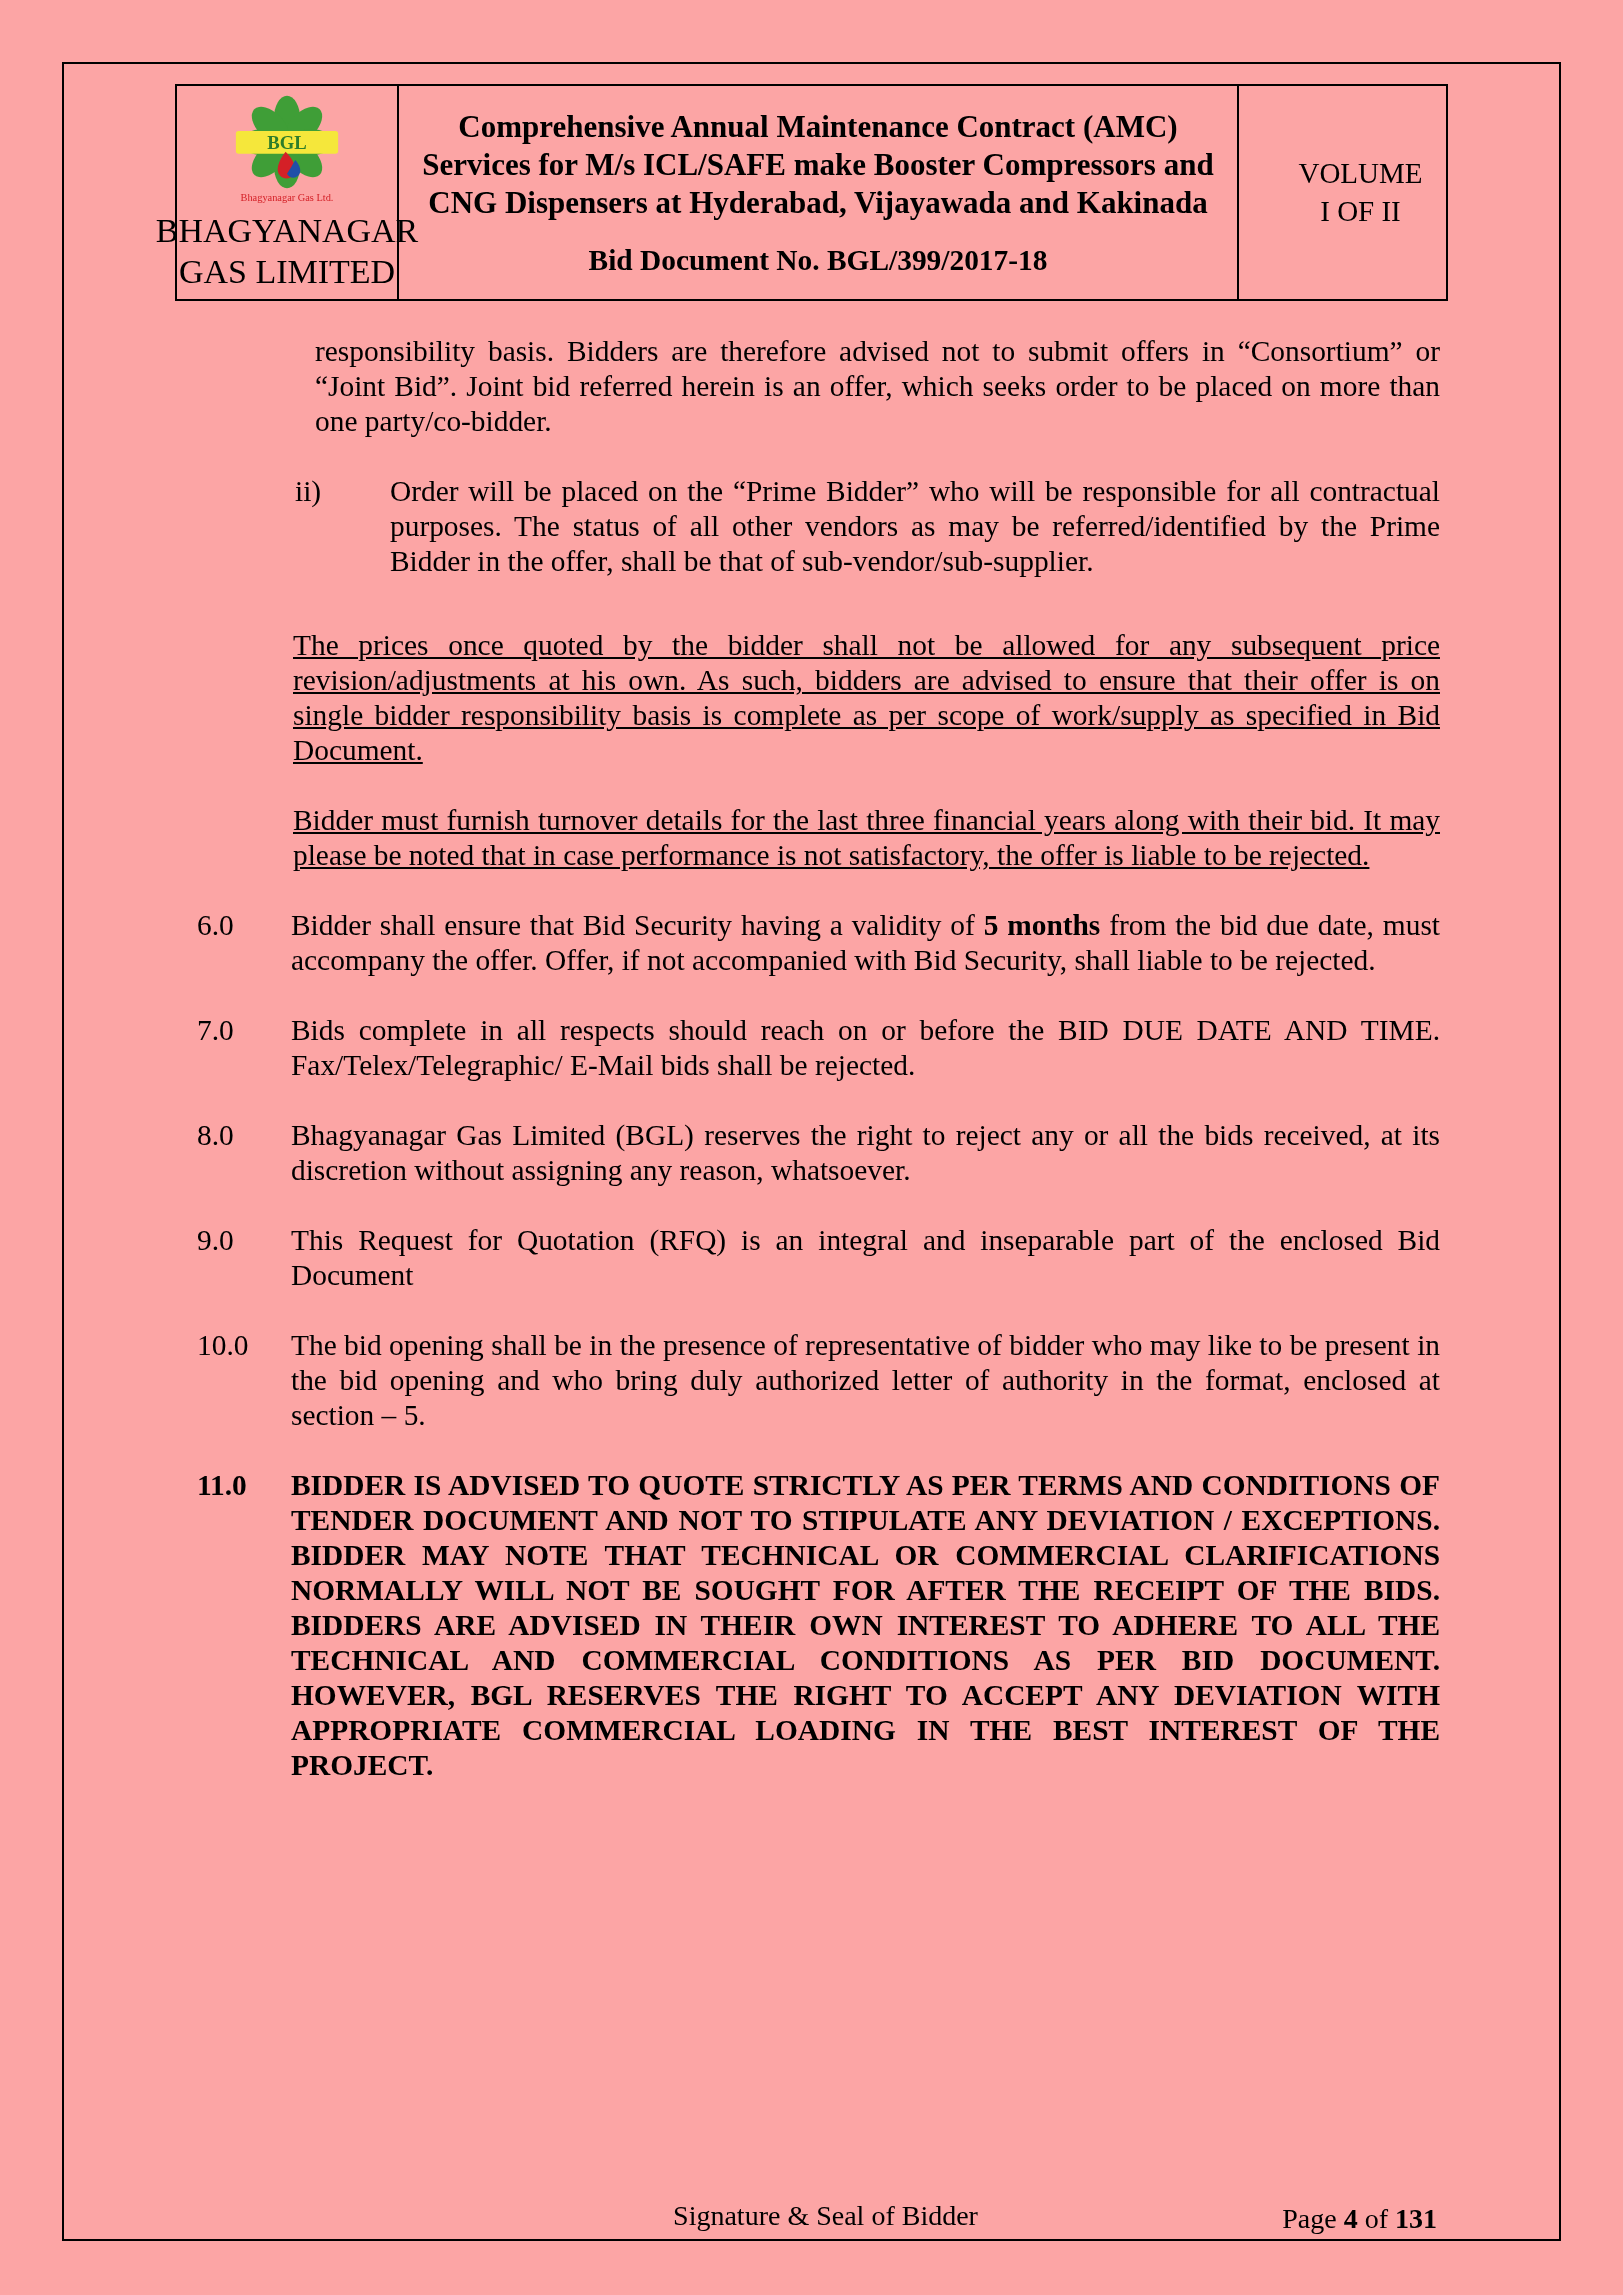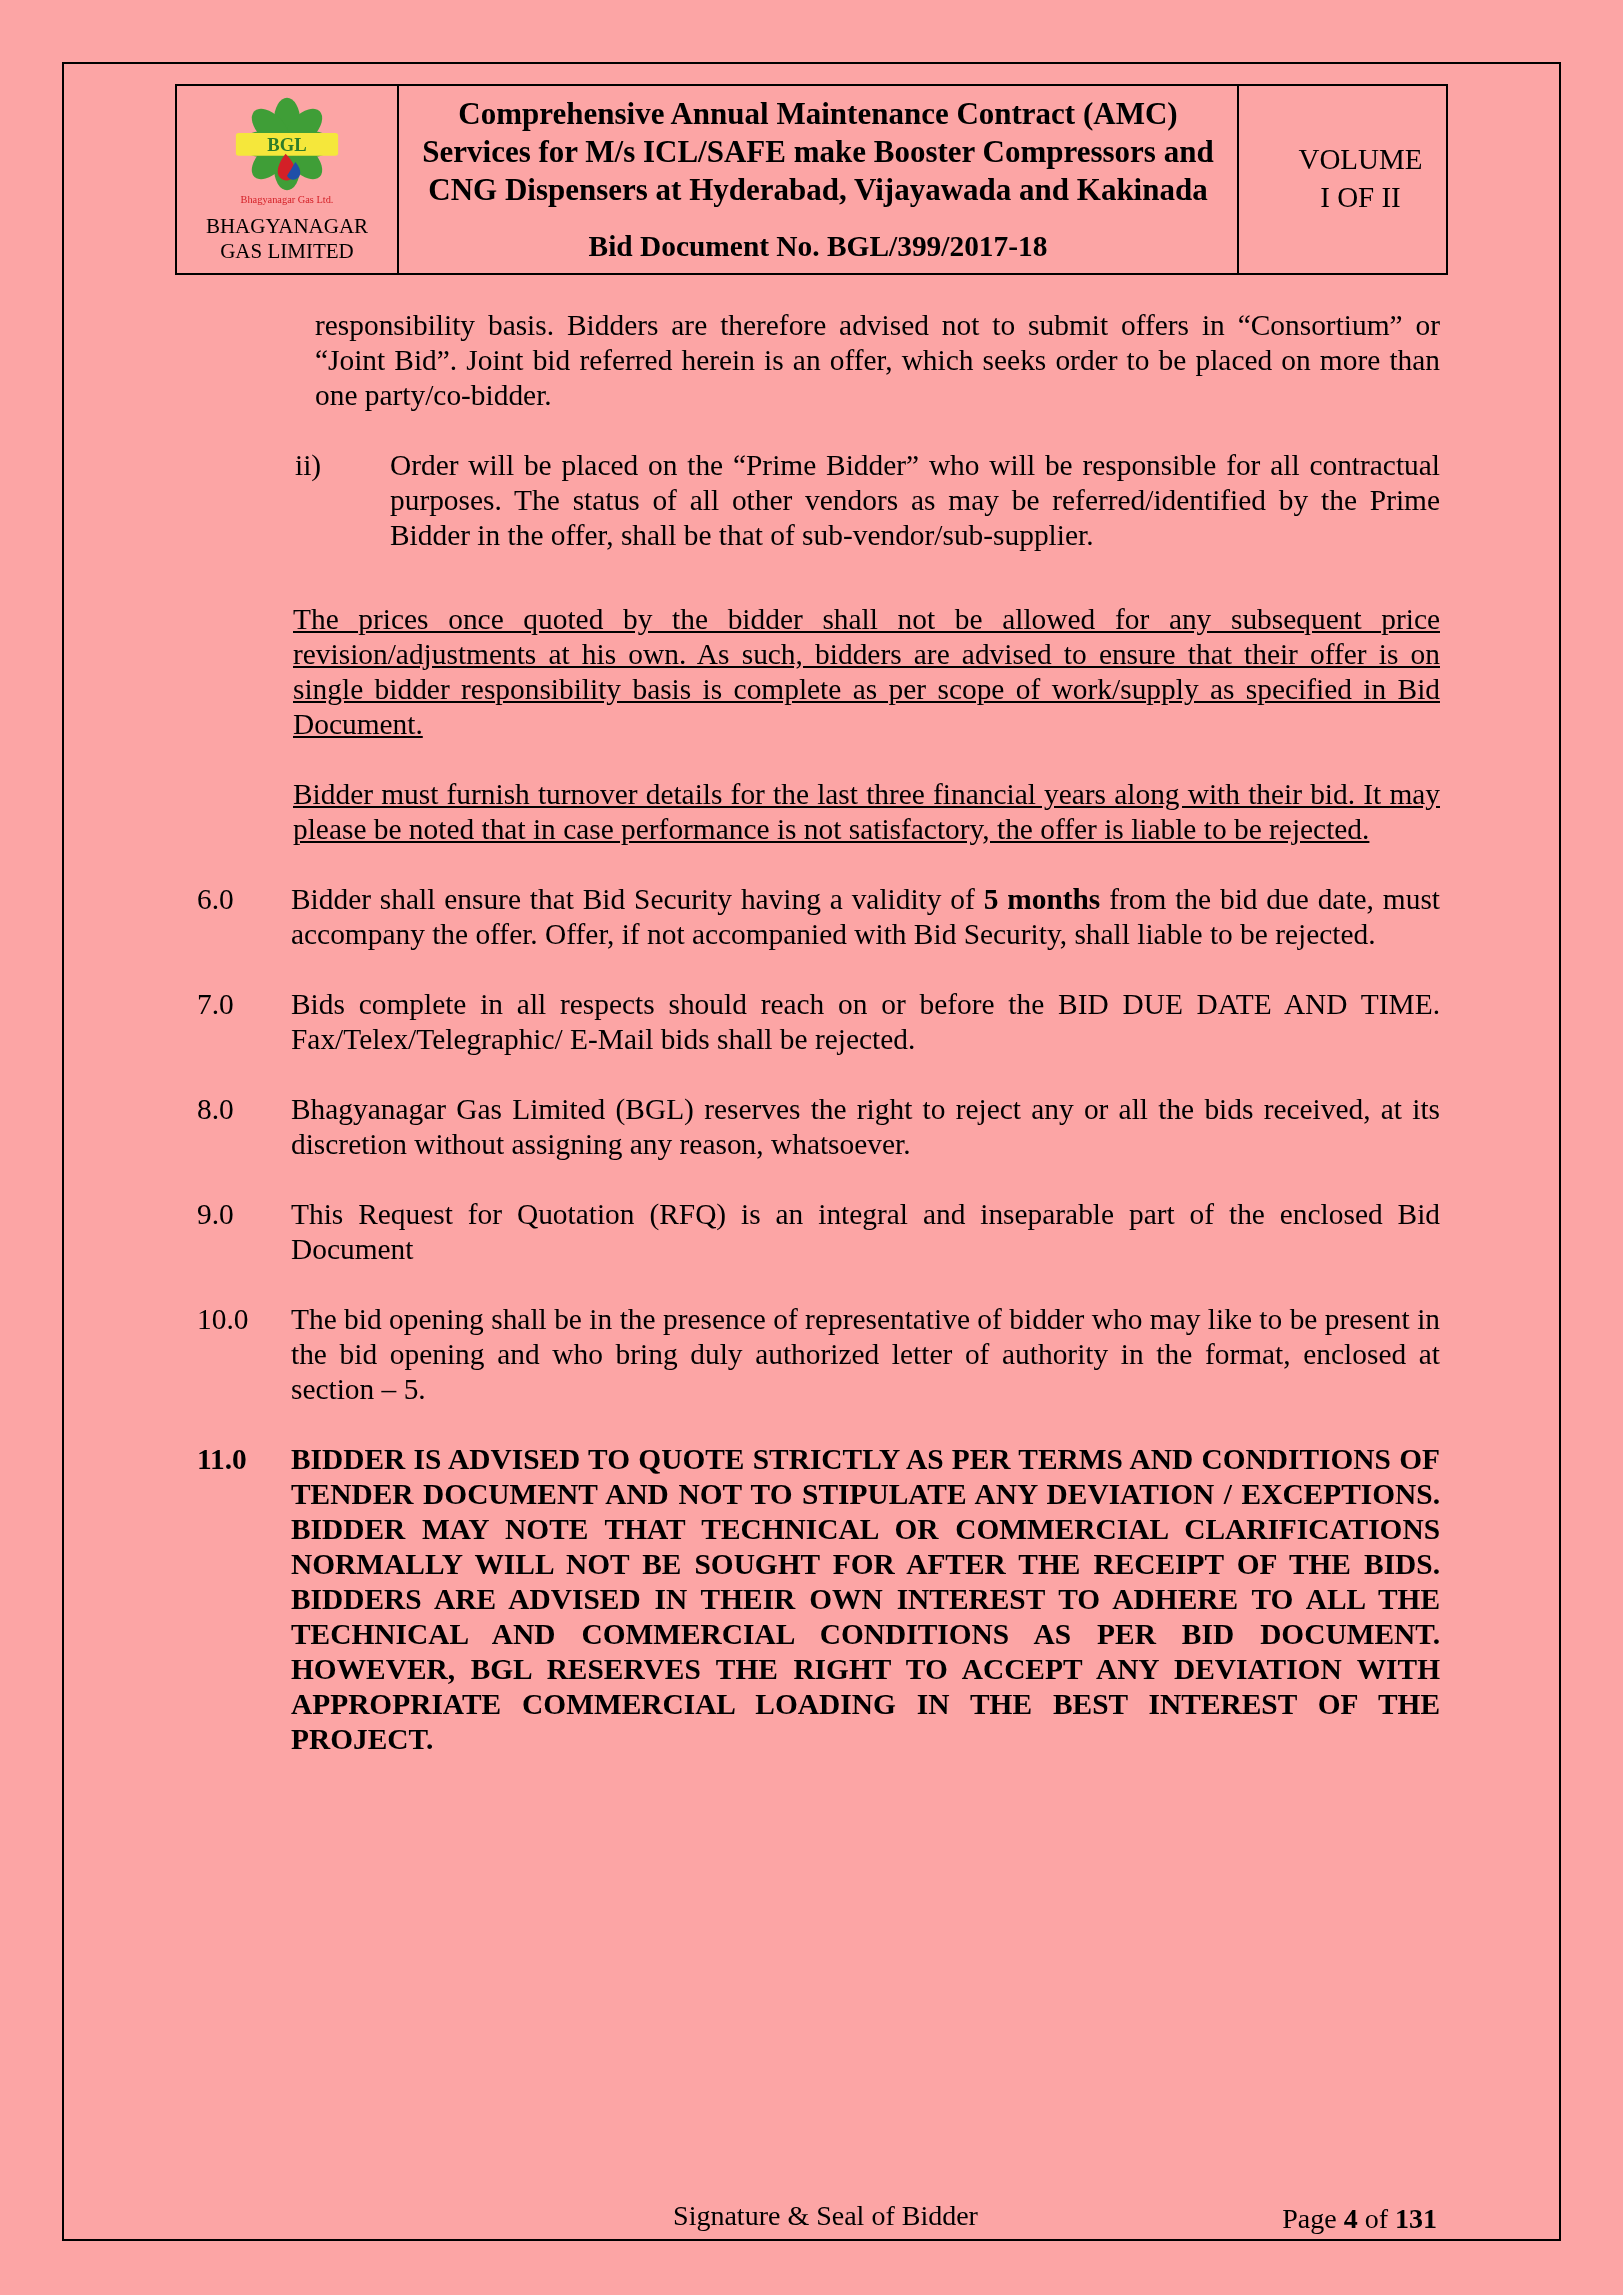--- a/index.html
+++ b/index.html
@@ -36,21 +36,21 @@
     width: 222px;
     flex-shrink: 0;
     border-right: 2.6px solid #000000;
     display: flex;
     flex-direction: column;
     align-items: center;
     justify-content: center;
     text-align: center;
   }
   .logo-svg { display: block; margin-bottom: 1.3px; }
-  .logo-caption { font-size: 21px; line-height: 1.2; }
+  .logo-caption { font-size: 34px; line-height: 1.2; }
   .title-cell {
     flex: 1;
     border-right: 2.6px solid #000000;
     display: flex;
     flex-direction: column;
     align-items: center;
     justify-content: center;
     text-align: center;
     padding: 7.9px 13px;
     gap: 18px;

